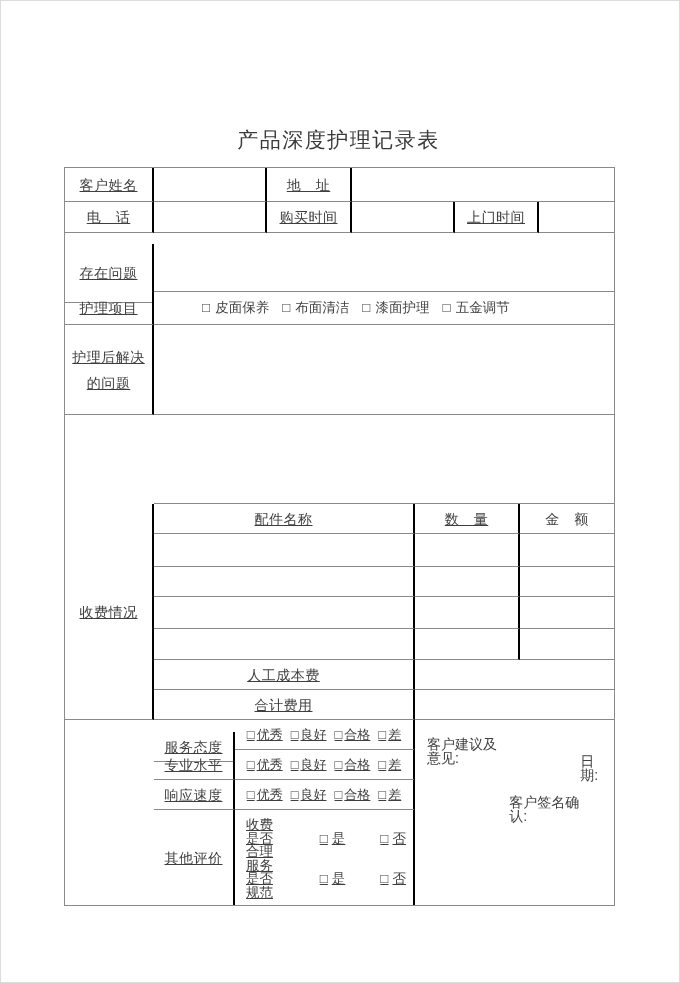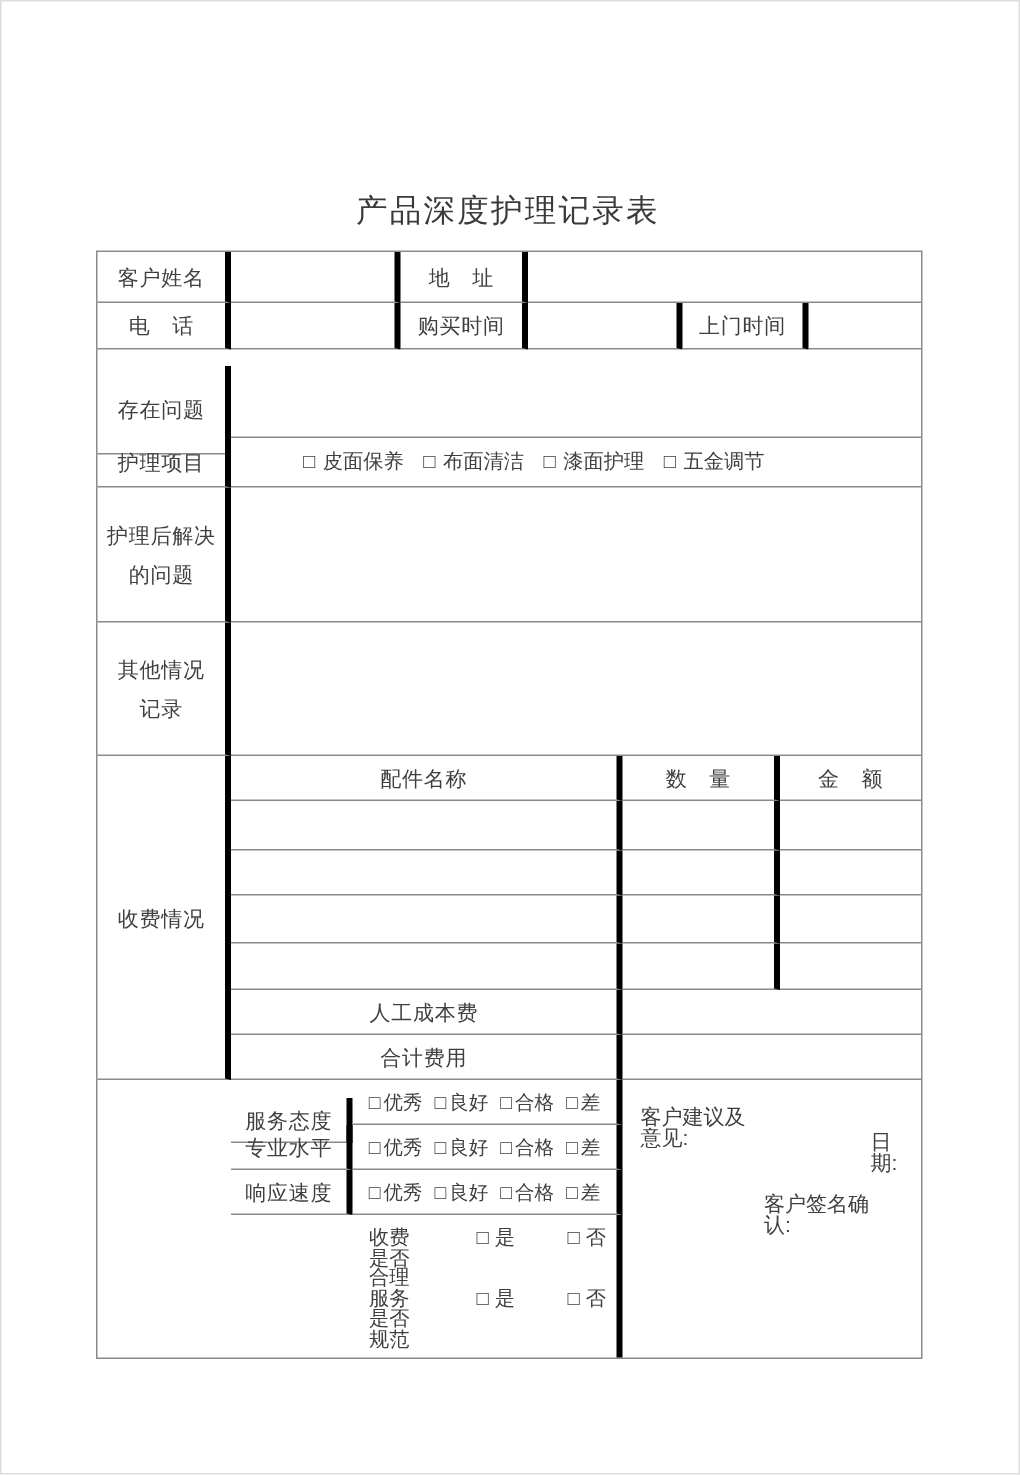--- a/index.html
+++ b/index.html
@@ -13,33 +13,33 @@
     font-size:21px;color:#3a3a3a;letter-spacing:1.5px;font-weight:400;
   }
   .sheet{
     position:absolute;left:63px;top:166px;width:549px;height:737px;
     box-sizing:content-box;border:1px solid #8a8a8a;
   }
   .cell{
     position:absolute;box-sizing:border-box;display:flex;align-items:center;
     justify-content:center;color:#3f3f3f;font-size:14px;line-height:1;
   }
-  .br{border-right:4px solid #000000;}
+  .br{border-right:2px solid #000000;text-decoration:underline;}
   .bb{border-bottom:1px solid #8a8a8a;}
   .lbl{letter-spacing:0.5px;}
   .twolines{text-align:center;line-height:26px;width:100%;}
   .opts{justify-content:flex-start;padding-left:48px;gap:13px;font-size:13.5px;}
   .opt{display:inline-flex;align-items:center;}
   .cb{margin-right:5px;}
   .ratings{gap:8px;font-size:13px;justify-content:center;}
   .ropt{display:inline-flex;align-items:center;}
   .ratings .cb{margin-right:2px;}
   .qcell{flex-direction:column;justify-content:space-around;align-items:flex-start;
          padding:8px 0 8px 11px;font-size:13.5px;}
-  .qline{display:flex;align-items:flex-start;gap:28px;}
+  .qline{display:flex;align-items:center;gap:28px;}
   .qline > span:first-child{margin-right:13px;}
   .ynopt{display:inline-flex;align-items:center;margin-right:7px;}
   .ynopt .cb{margin-right:4px;}
   .sig{flex-direction:row;align-items:flex-start;justify-content:flex-start;
        padding:17px 8px 0 12px;font-size:14px;}
   .sigline{margin-top:58px;}
   .dateline{margin-top:17px;}
 </style>
 </head>
 <body>
@@ -86,26 +86,20 @@
     </div>
 
     <div class="cell br bb lbl" style="left:0;top:157px;width:89px;height:90px">
       <div class="twolines">
           <div>护理后解决</div>
           <div>的问题</div>
         </div>
     </div>
     <div class="cell bb" style="left:89px;top:157px;width:460px;height:90px"></div>
 
-    <div class="cell br bb lbl" style="left:0;top:247px;width:89px;height:89px">
-      <div class="twolines">
-          <div>其他情况</div>
-          <div>记录</div>
-        </div>
-    </div>
     <div class="cell bb" style="left:89px;top:247px;width:460px;height:89px"></div>
 
     <div class="cell br bb lbl" style="left:0;top:336px;width:89px;height:216px">收费情况</div>
     <div class="cell br bb lbl" style="left:89px;top:336px;width:261px;height:30px">配件名称</div>
     <div class="cell br bb lbl" style="left:350px;top:336px;width:105px;height:30px">数　量</div>
     <div class="cell bb lbl" style="left:455px;top:336px;width:94px;height:30px">金　额</div>
 
     <div class="cell br bb" style="left:89px;top:366px;width:261px;height:33px"></div>
     <div class="cell br bb" style="left:350px;top:366px;width:105px;height:33px"></div>
     <div class="cell bb" style="left:455px;top:366px;width:94px;height:33px"></div>
@@ -181,20 +175,21 @@
       <span class="ropt">
           <span class="cb">□</span>
           <span>合格</span>
         </span>
       <span class="ropt">
           <span class="cb">□</span>
           <span>差</span>
         </span>
     </div>
 
+    <div class="cell br lbl" style="left:89px;top:642px;width:81px;height:95px">其他评价</div>
     <div class="cell br qcell" style="left:170px;top:642px;width:180px;height:95px">
       <div class="qline">
         <span>收费是否合理</span>
         <span class="ynopt">
             <span class="cb">□</span>
             <span>是</span>
           </span>
         <span class="ynopt">
             <span class="cb">□</span>
             <span>否</span>

